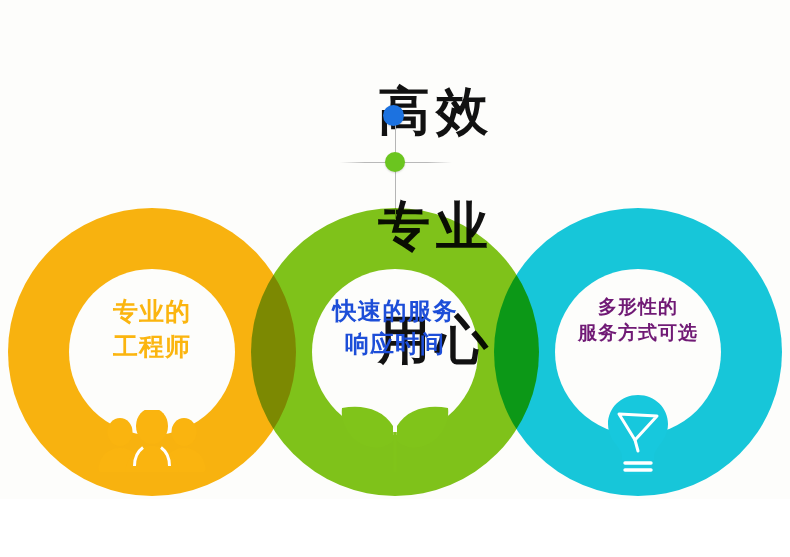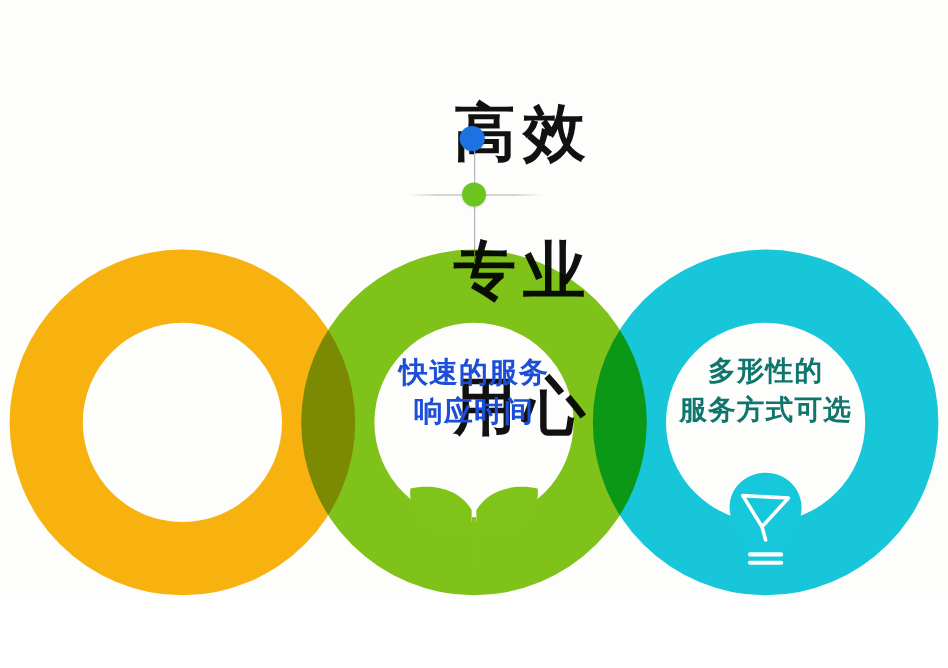--- a/index.html
+++ b/index.html
@@ -122,21 +122,21 @@
     width: 288px;
     text-align: center;
     font-weight: 700;
     font-size: 25px;
     line-height: 1.38;
     letter-spacing: 1px;
     white-space: pre-line;
   }
   #card-1 .card-text { color: #fbb50f; font-size: 25px; }
   #card-2 .card-text { color: #1d4ed8; font-size: 24px; }
-  #card-3 .card-text { color: #0f766e; font-size: 23px; left: -4px; width: 296px; }
+  #card-3 .card-text { color: #701a75; font-size: 19px; left: -4px; width: 296px; }
 
   .card-icon {
     position: absolute;
     left: 50%;
     transform: translateX(-50%);
     bottom: 20px;
   }
   #card-3 .card-icon { bottom: 16px; }
 
   
@@ -173,20 +173,40 @@
   </div>
   <div class="ring" id="ring-green">
     <div class="ring-band"></div>
     <div class="ring-hole"></div>
   </div>
   <div class="ring" id="ring-cyan">
     <div class="ring-band"></div>
     <div class="ring-hole"></div>
   </div>
 
+  <div class="card" id="card-1">
+    <div class="card-text">专业的
+工程师</div>
+    <div class="card-icon">
+      <svg width="108" height="62" viewBox="0 0 108 62" xmlns="http://www.w3.org/2000/svg">
+        <g fill="#fab40f">
+          <ellipse cx="22" cy="22" rx="12.5" ry="14"></ellipse>
+          <path d="M22 38c-12 0-20 8-21.5 19.5C0 60 1 62 3 62h38c2 0 3-2 2.6-4.5C42 46 34 38 22 38z"></path>
+          <ellipse cx="86" cy="22" rx="12.5" ry="14"></ellipse>
+          <path d="M86 38c-12 0-20 8-21.5 19.5C64 60 65 62 67 62h38c2 0 3-2 2.6-4.5C106 46 98 38 86 38z"></path>
+          <ellipse cx="54" cy="16" rx="16" ry="18"></ellipse>
+          <path d="M54 36c-15 0-25 10-27 26-.3 2.5 1 4 3.3 4h47.4c2.3 0 3.6-1.5 3.3-4C79 46 69 36 54 36z"></path>
+        </g>
+        <g fill="none" stroke="#ffffff" stroke-width="3">
+          <path d="M36.5 56c0-8 3-14.5 8.5-18.5"></path>
+          <path d="M71.5 56c0-8-3-14.5-8.5-18.5"></path>
+        </g>
+      </svg>
+    </div>
+  </div>
 
   <div class="card" id="card-2">
     <div class="card-text">快速的服务
 响应时间</div>
     <div class="card-icon">
       <svg width="116" height="66" viewBox="0 0 116 66" xmlns="http://www.w3.org/2000/svg">
         <path d="M56 20C46 3 25 -2 5 2c-2 17 9 35 28 39 10 2 18 -1 23 -6z" fill="#80c41a"></path>
         <path d="M60 20C70 3 91 -2 111 2c2 17 -9 35 -28 39 -10 2 -18 -1 -23 -6z" fill="#80c41a"></path>
         <rect x="56.2" y="26" width="3.6" height="40" fill="#80c41a"></rect>
       </svg>

